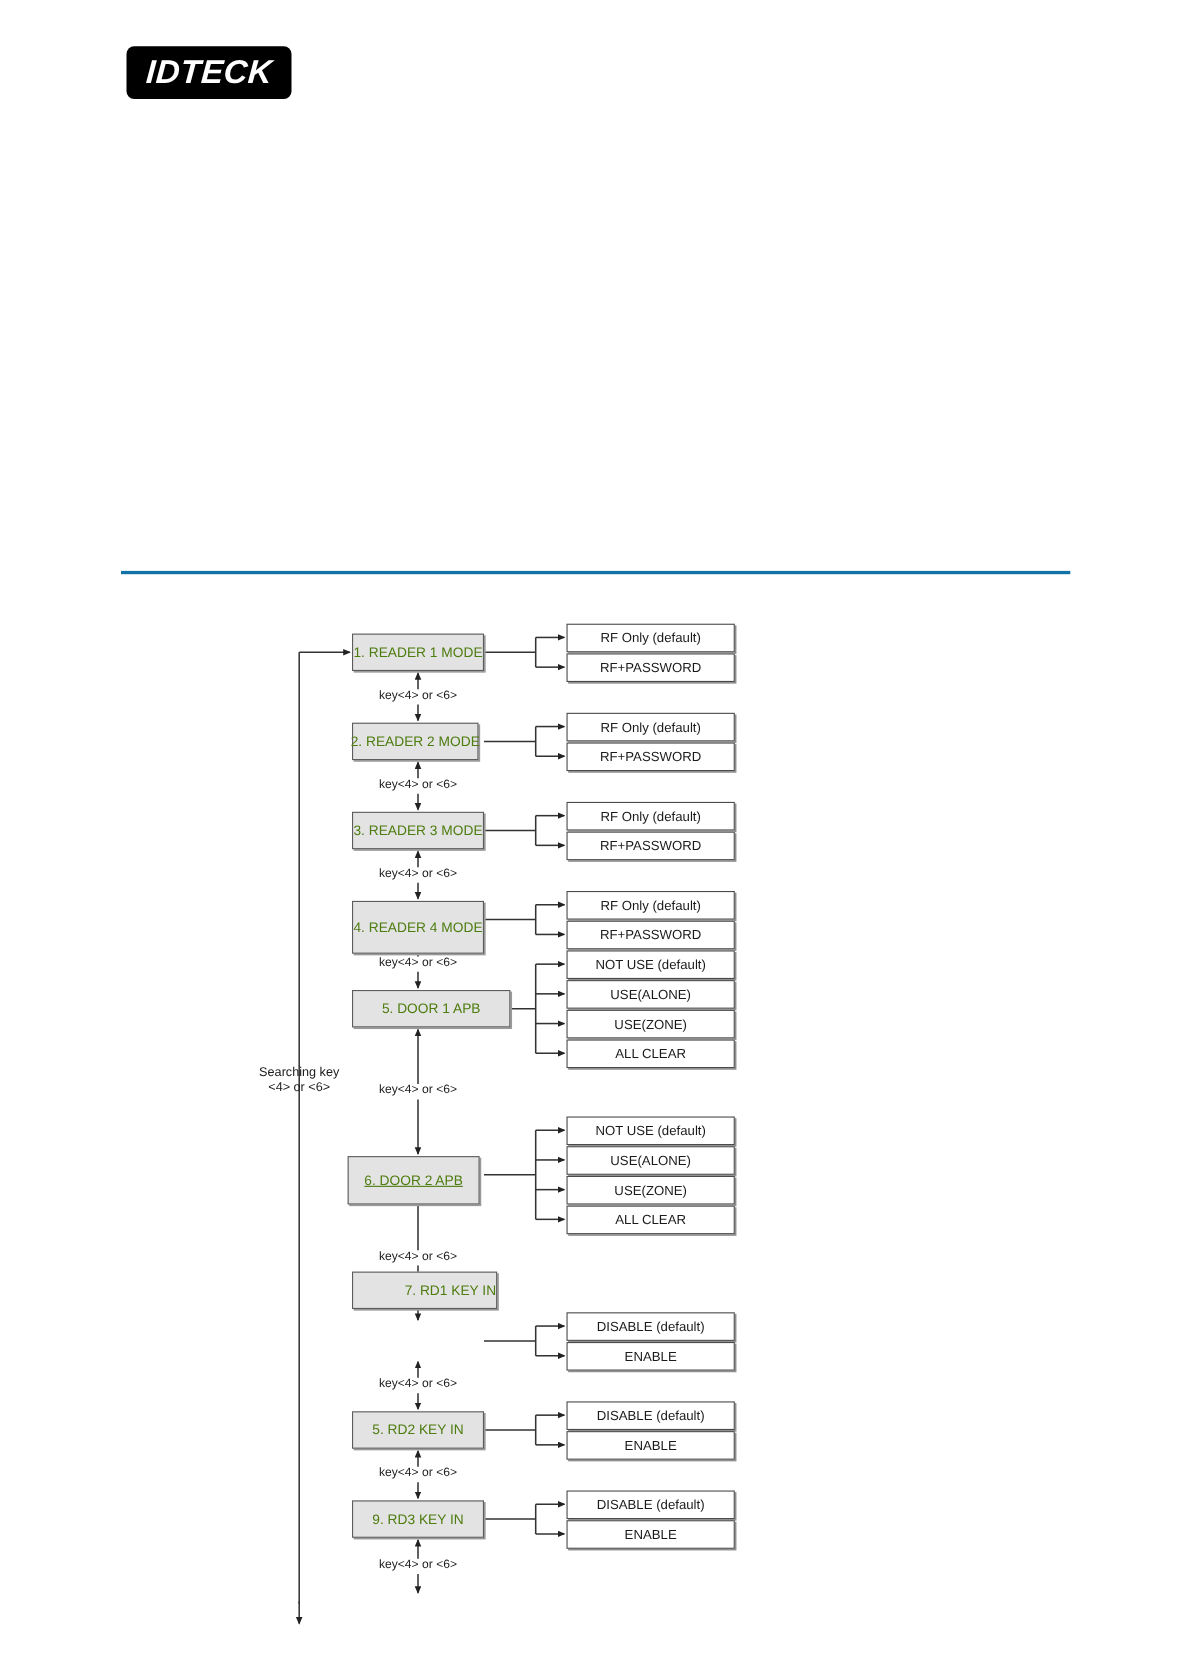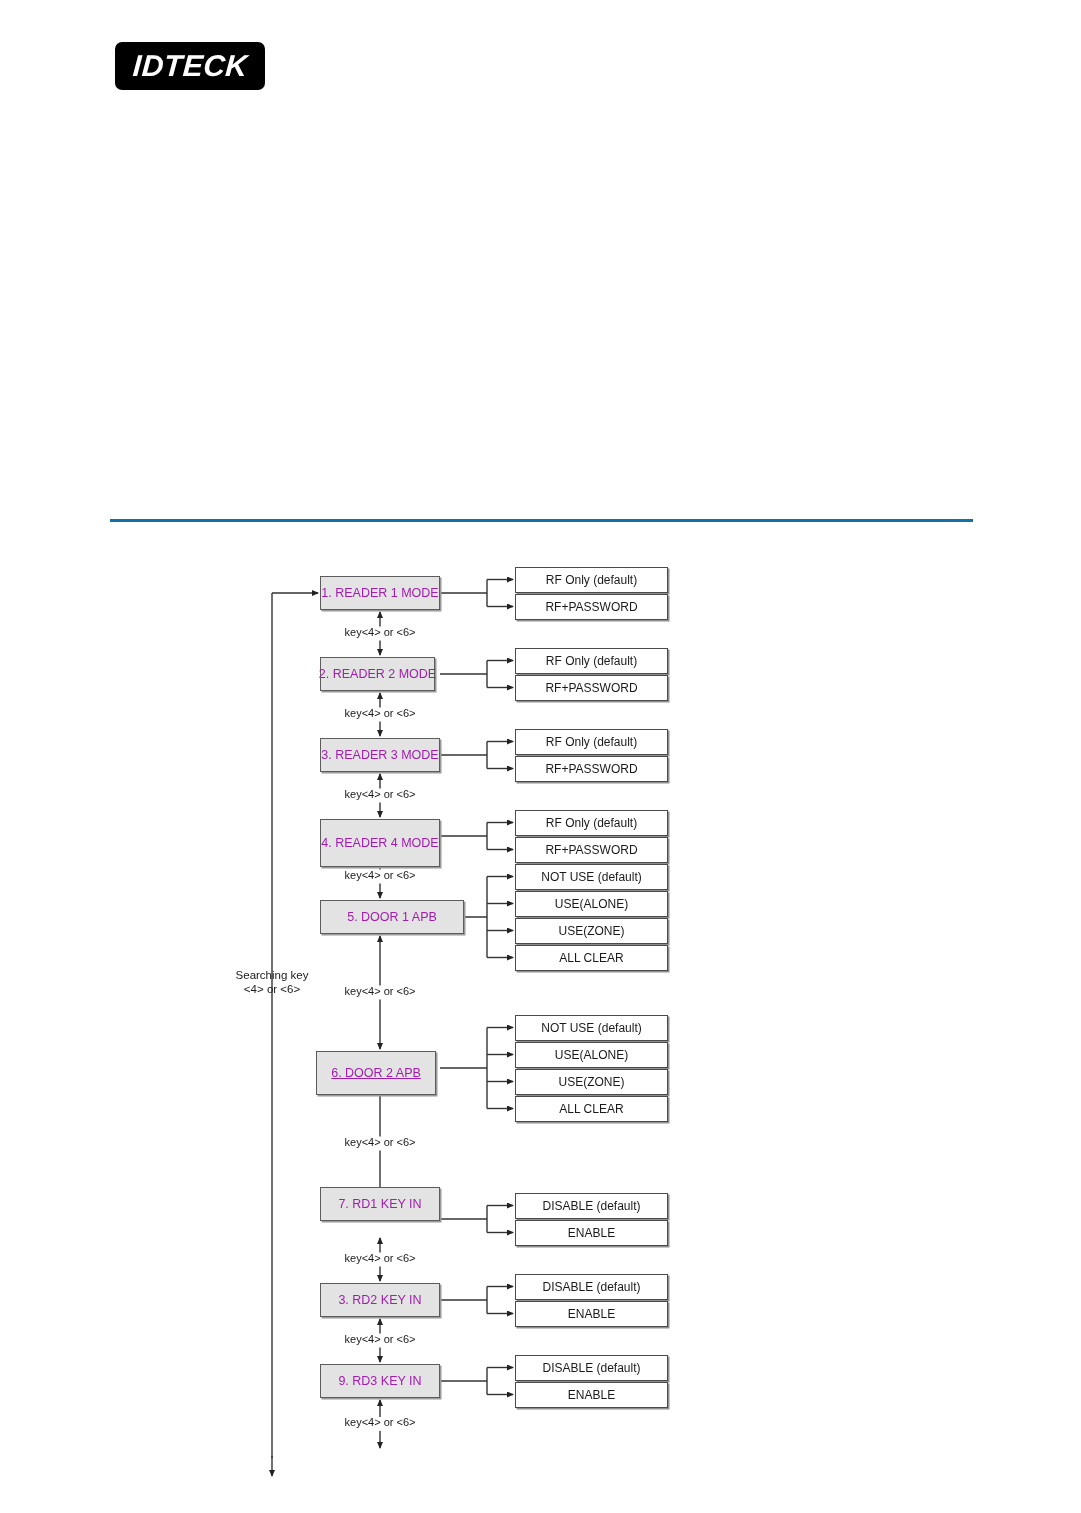--- a/index.html
+++ b/index.html
@@ -64,21 +64,21 @@
   .node-box {
     position: absolute;
     box-sizing: border-box;
     background: #e3e3e3;
     border: 1px solid #5c5c5c;
     box-shadow: 1.5px 1.5px 0 0 #9a9a9a;
     display: flex;
     align-items: center;
     justify-content: center;
     font-size: 12.5px;
-    color: #a21caf;
+    color: #4d7c0f;
     white-space: nowrap;
   }
   .opt-box {
     position: absolute;
     box-sizing: border-box;
     background: #ffffff;
     border: 1px solid #4a4a4a;
     box-shadow: 1.5px 1.5px 0 0 #8f8f8f;
     display: flex;
     align-items: center;
@@ -249,32 +249,32 @@
     <div class="opt-box" style="left: 515px; top: 1041.5px; width: 153px; height: 26px;">
       <span>USE(ALONE)</span>
     </div>
     <div class="opt-box" style="left: 515px; top: 1068.5px; width: 153px; height: 26px;">
       <span>USE(ZONE)</span>
     </div>
     <div class="opt-box" style="left: 515px; top: 1095.5px; width: 153px; height: 26px;">
       <span>ALL CLEAR</span>
     </div>
     <div class="key-label" style="left: 320px; top: 1135.5px; width: 120px;">key&lt;4&gt; or &lt;6&gt;</div>
-    <div class="node-box" style="left: 320px; top: 1187px; width: 120px; height: 34px;">
+    <div class="node-box" style="left: 320px; top: 1156px; width: 132px; height: 34px; justify-content: flex-end;">
       <span>7. RD1 KEY IN</span>
     </div>
     <div class="opt-box" style="left: 515px; top: 1192.5px; width: 153px; height: 26px;">
       <span>DISABLE (default)</span>
     </div>
     <div class="opt-box" style="left: 515px; top: 1219.5px; width: 153px; height: 26px;">
       <span>ENABLE</span>
     </div>
     <div class="key-label" style="left: 320px; top: 1251.5px; width: 120px;">key&lt;4&gt; or &lt;6&gt;</div>
     <div class="node-box" style="left: 320px; top: 1283px; width: 120px; height: 34px;">
-      <span>3. RD2 KEY IN</span>
+      <span>5. RD2 KEY IN</span>
     </div>
     <div class="opt-box" style="left: 515px; top: 1273.5px; width: 153px; height: 26px;">
       <span>DISABLE (default)</span>
     </div>
     <div class="opt-box" style="left: 515px; top: 1300.5px; width: 153px; height: 26px;">
       <span>ENABLE</span>
     </div>
     <div class="key-label" style="left: 320px; top: 1332.5px; width: 120px;">key&lt;4&gt; or &lt;6&gt;</div>
     <div class="node-box" style="left: 320px; top: 1364px; width: 120px; height: 34px;">
       <span>9. RD3 KEY IN</span>

